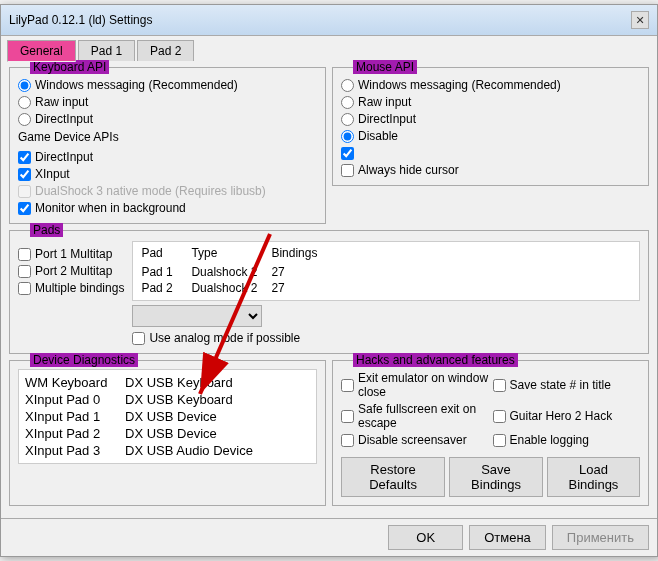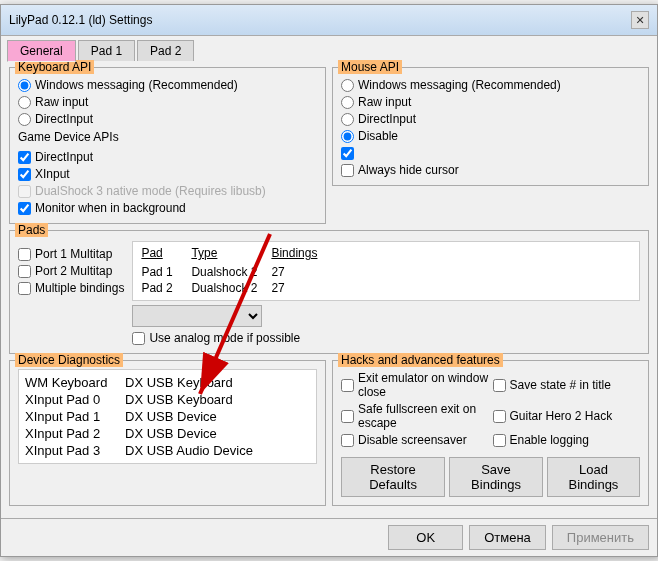--- a/index.html
+++ b/index.html
@@ -51,21 +51,21 @@
     }
     .tab {
       padding: 3px 12px;
       border: 1px solid #aaa;
       background: #ddd;
       cursor: pointer;
       font-size: 12px;
       border-bottom: none;
     }
     .tab.active {
-      background: #f9a8d4;
+      background: #ec4899;
       border-bottom: 1px solid #f0f0f0;
       margin-bottom: -1px;
       z-index: 1;
     }
     .content {
       padding: 6px 8px 8px 8px;
       display: flex;
       flex-direction: column;
       gap: 6px;
     }
@@ -75,22 +75,22 @@
     }
     .group-box {
       border: 1px solid #aaa;
       padding: 4px 8px 8px 8px;
       position: relative;
       background: #f0f0f0;
     }
     .group-box-title {
       position: absolute;
       top: -8px;
-      left: 5px;
-      background: #fdba74;
+      left: 20px;
+      background: #a21caf;
       padding: 0 3px;
       font-size: 12px;
     }
     .keyboard-api {
       flex: 1;
     }
     .mouse-api {
       flex: 1;
     }
     .radio-group, .checkbox-group {
@@ -133,21 +133,20 @@
       padding: 4px;
       font-size: 12px;
       min-width: 180px;
     }
     .pad-table-header {
       display: grid;
       grid-template-columns: 50px 80px 80px;
       font-weight: normal;
       margin-bottom: 4px;
       padding-left: 4px;
-      text-decoration: underline;
     }
     .pad-table-row {
       display: grid;
       grid-template-columns: 50px 80px 80px;
       padding: 1px 4px;
     }
     .pad-dropdown {
       width: 130px;
       height: 22px;
       font-size: 12px;

